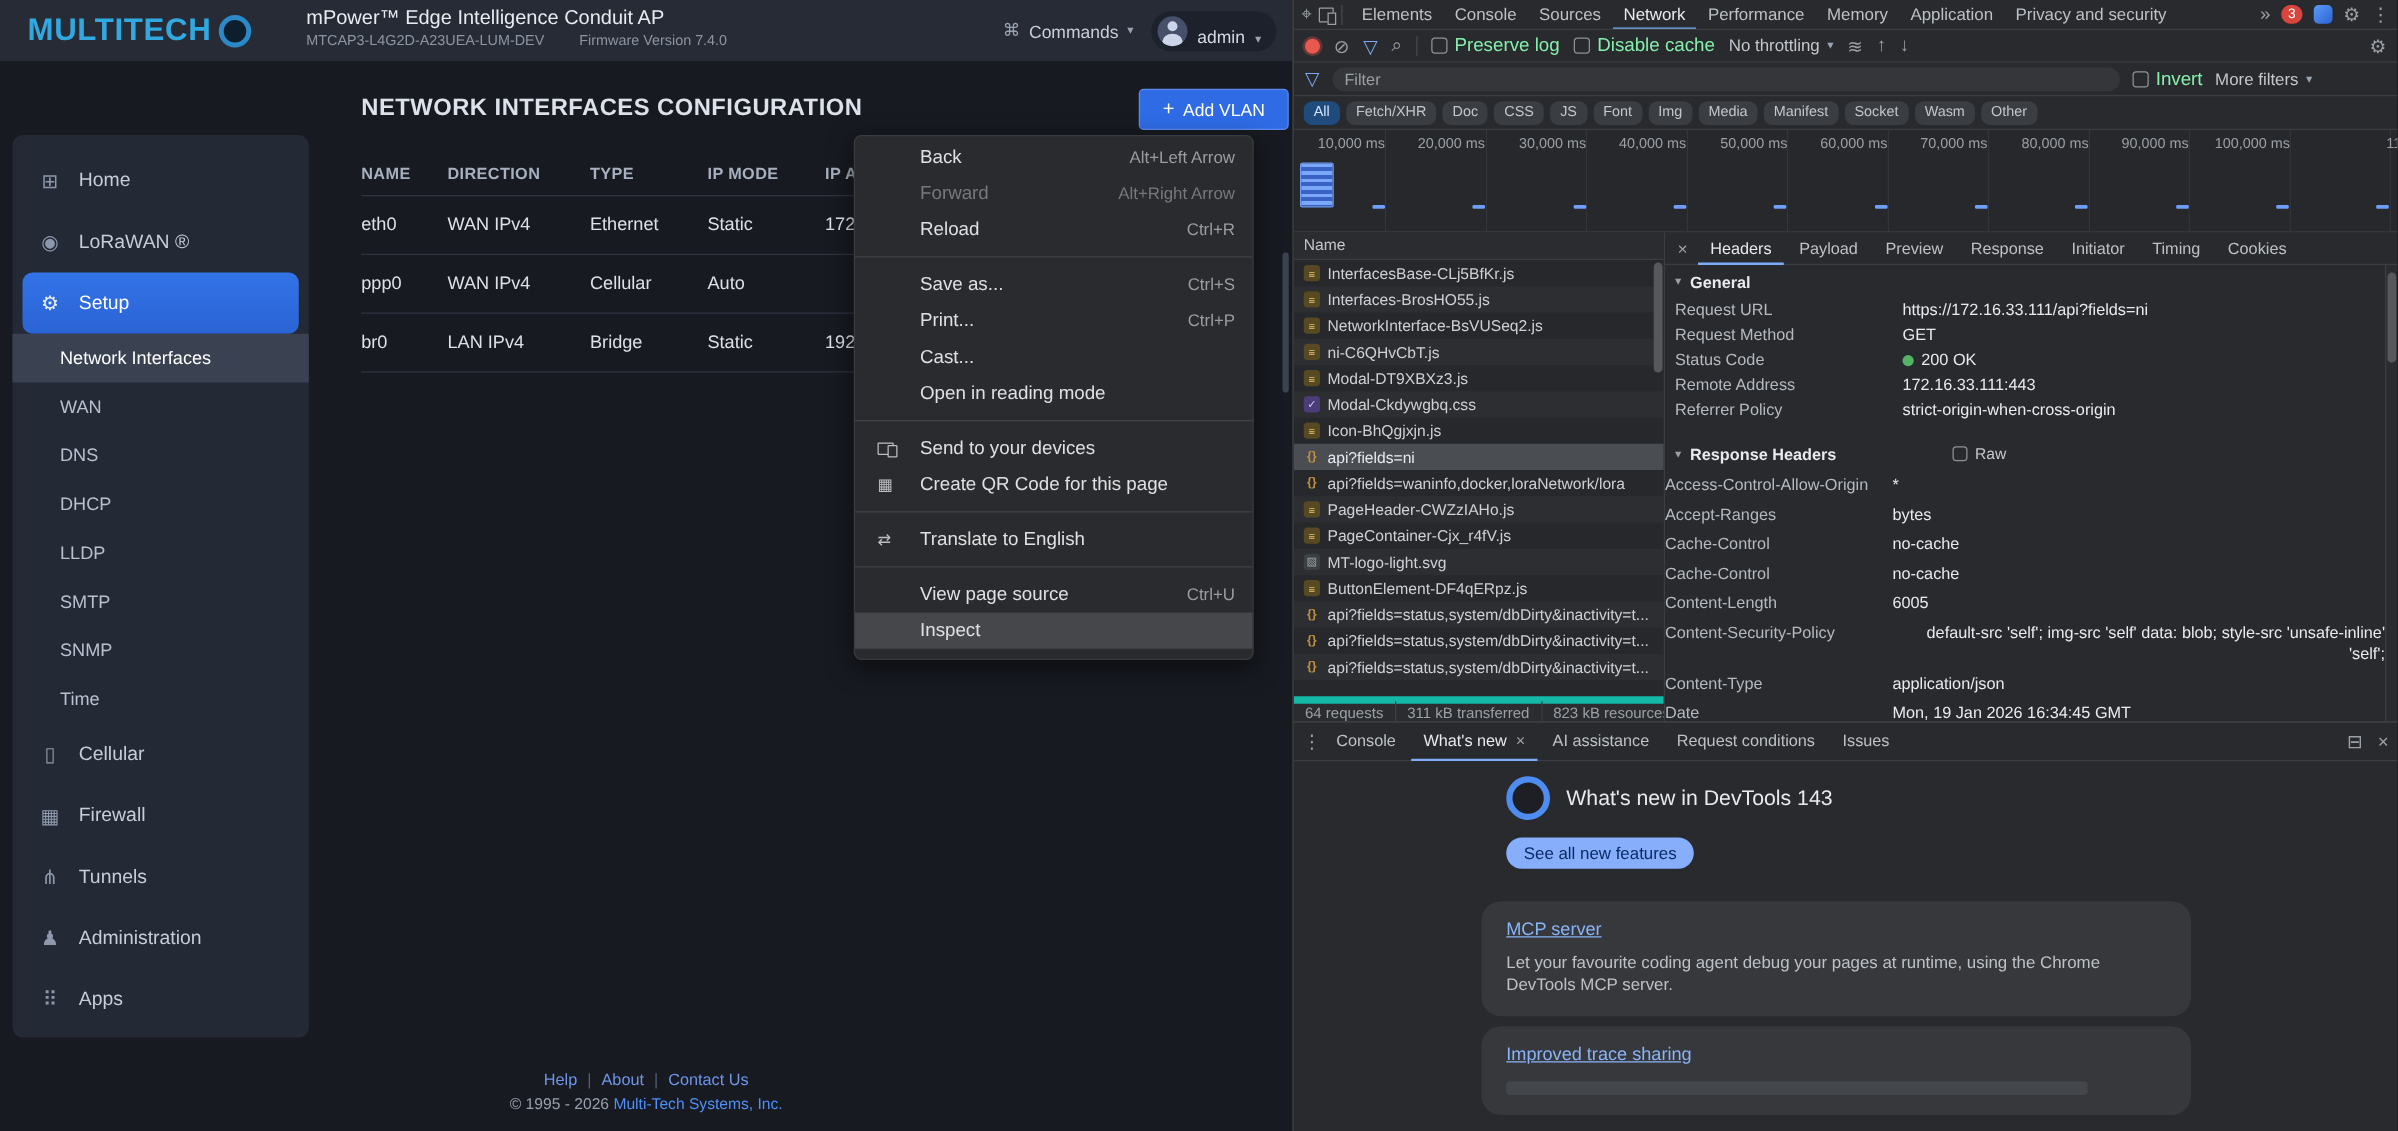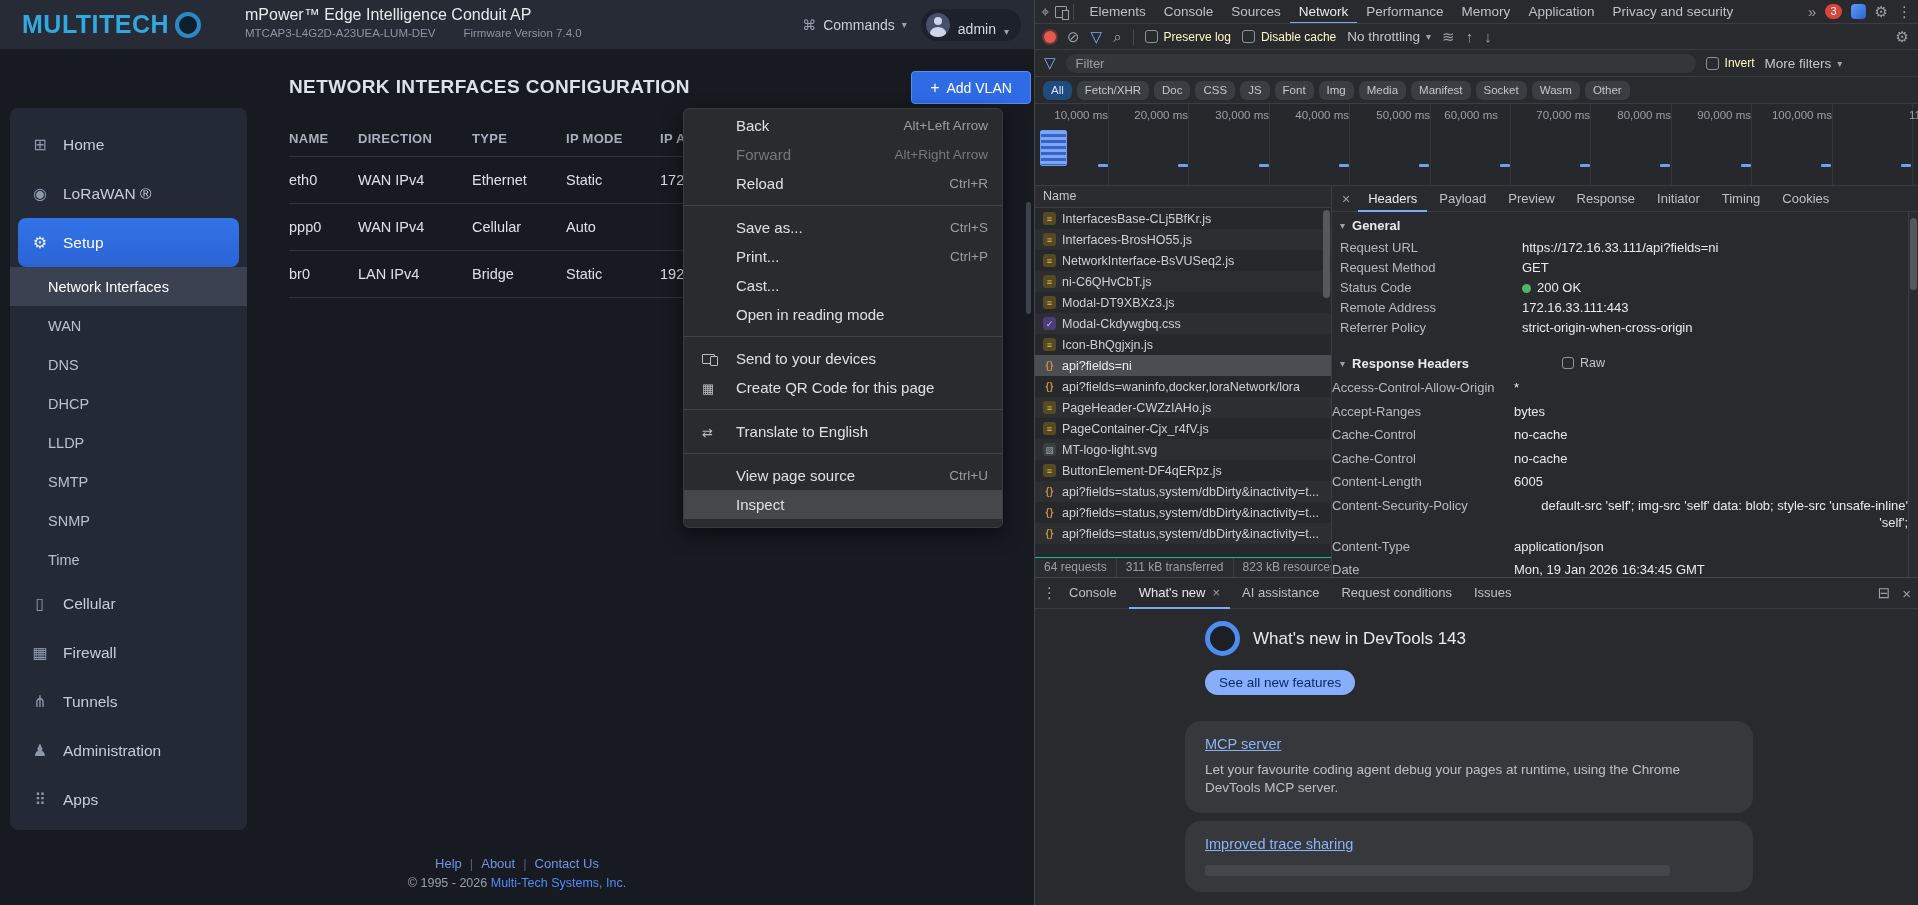--- a/index.html
+++ b/index.html
@@ -73,21 +73,21 @@
   .ic-devtb::after { content:""; position:absolute; right:-3px; bottom:-3px; width:5px; height:8px; background:#282a2d; border:1.5px solid #9aa0a6; }
   .dt-tabs { display:flex; height:24px; }
   .dtab { padding:0 9px; font-size:13.5px; color:#bdc1c6; line-height:23px; cursor:pointer; }
   .dtab.active { color:#e8eaed; box-shadow:inset 0 -2px 0 #7cacf8; }
   .tb-right { margin-left:auto; display:flex; align-items:center; gap:9px; }
   .errbadge { background:#d9443c; border-radius:9px; font-size:11px; color:#fff; padding:0 5px; height:15px; line-height:15px; cursor:pointer; }
   .profdot { width:15px; height:15px; border-radius:4px; background:linear-gradient(135deg,#5d9bf8,#2b63d4); cursor:pointer; }
 
   .dt-toolbar { height:26px; display:flex; align-items:center; gap:11px; padding:0 9px; border-bottom:1px solid #3c3d40; }
   .rec { width:12px; height:12px; border-radius:50%; background:#e8584f; box-shadow:0 0 0 2px rgba(232,88,79,.3); cursor:pointer; }
-  .cb { display:flex; gap:6px; align-items:center; color:#fef9c3; font-size:12px; cursor:pointer; }
+  .cb { display:flex; gap:6px; align-items:center; color:#86efac; font-size:15px; cursor:pointer; }
   .box { width:13px; height:13px; border:1.5px solid #8e9297; border-radius:3px; }
   .throttle { display:flex; gap:6px; align-items:center; color:#c3c7cc; font-size:13.5px; cursor:pointer; }
   .mlauto { margin-left:auto; }
 
   .dt-filter { height:27px; display:flex; align-items:center; gap:10px; padding:0 9px; border-bottom:1px solid #3c3d40; }
   .filter-input { flex:0 0 630px; height:19px; background:#35363a; border:none; border-radius:10px; color:#e8eaed; font-size:13px; padding:0 10px; outline:none; font-family:inherit; }
   .filter-input::placeholder { color:#9aa0a6; }
   .morefilters { display:flex; gap:6px; align-items:center; color:#c3c7cc; font-size:13.5px; cursor:pointer; }
 
   .dt-chips { height:27px; display:flex; gap:5px; align-items:center; padding:0 8px; border-bottom:1px solid #3c3d40; }
@@ -104,21 +104,21 @@
   .req-head { height:22px; line-height:21px; font-size:12.5px; color:#c3c7cc; padding-left:8px; border-bottom:1px solid #3c3d40; background:#2b2c2f; }
   .rrow { height:21px; display:flex; align-items:center; gap:6px; padding:0 10px 0 8px; font-size:12.5px; color:#cdd1d6; white-space:nowrap; overflow:hidden; cursor:pointer; }
   .req-rows .rrow:nth-child(even) { background:#2d2e32; }
   .req-rows .rrow.selected { background:#4a4d52; color:#e8eaed; }
   .fi { width:13px; height:13px; border-radius:3px; flex:0 0 13px; display:flex; align-items:center; justify-content:center; font-size:9px; }
   .fi.js { background:#574a22; color:#e3c06e; }
   .fi.css { background:#4b3d78; color:#cfc3f5; }
   .fi.fetch { background:transparent; color:#c08f3f; font-size:10px; font-weight:700; }
   .fi.img { background:#3b4043; color:#9aa0a6; }
   .req-scroll { position:absolute; right:1px; top:24px; width:7px; height:88px; background:#56585c; border-radius:4px; cursor:pointer; }
-  .req-summary { position:absolute; bottom:0; left:0; right:0; height:20px; border-top:1px solid #14b8a6; display:flex; align-items:center; font-size:12px; color:#9aa0a6; background:#2b2c2f; }
+  .req-summary { position:absolute; bottom:0; left:0; right:0; height:20px; border-top:6px solid #14b8a6; display:flex; align-items:center; font-size:12px; color:#9aa0a6; background:#2b2c2f; }
   .req-summary span { padding:0 9px; border-right:1px solid #3c3d40; line-height:19px; white-space:nowrap; }
 
   .detpane { position:relative; flex:1; overflow:hidden; background:#282a2d; }
   .det-tabs { height:26px; display:flex; align-items:center; gap:2px; padding:0 4px; border-bottom:1px solid #3c3d40; }
   .dettab { padding:0 10px; font-size:13px; color:#bdc1c6; height:26px; line-height:25px; cursor:pointer; white-space:nowrap; }
   .dettab.active { color:#e8eaed; box-shadow:inset 0 -2px 0 #7cacf8; }
   .detx { color:#9aa0a6; font-size:14px; padding:0 6px; cursor:pointer; }
   .det-content { position:absolute; top:26px; bottom:0; left:0; right:10px; overflow:hidden; font-size:13px; }
   .sec { display:flex; align-items:center; gap:7px; height:26px; padding-left:8px; color:#e8eaed; font-weight:700; font-size:13px; }
   .sec .tri { color:#9aa0a6; font-size:10px; font-weight:400; }
@@ -403,21 +403,21 @@
       <span class="chip">Wasm</span>
       <span class="chip">Other</span>
     </div>
 
     <div class="dt-timeline">
       <span class="tl-label" style="left:3px">10,000 ms</span>
       <span class="tl-label" style="left:83px">20,000 ms</span>
       <span class="tl-label" style="left:164px">30,000 ms</span>
       <span class="tl-label" style="left:244px">40,000 ms</span>
       <span class="tl-label" style="left:325px">50,000 ms</span>
-      <span class="tl-label" style="left:393px">60,000 ms</span>
+      <span class="tl-label" style="left:405px">60,000 ms</span>
       <span class="tl-label" style="left:485px">70,000 ms</span>
       <span class="tl-label" style="left:566px">80,000 ms</span>
       <span class="tl-label" style="left:646px">90,000 ms</span>
       <span class="tl-label" style="left:727px">100,000 ms</span>
       <span class="tl-label" style="left:832px">110,0</span>
       <span class="tl-thumb"></span>
       <span class="tl-bar" style="left:63px"></span>
       <span class="tl-bar" style="left:143px"></span>
       <span class="tl-bar" style="left:224px"></span>
       <span class="tl-bar" style="left:304px"></span>

